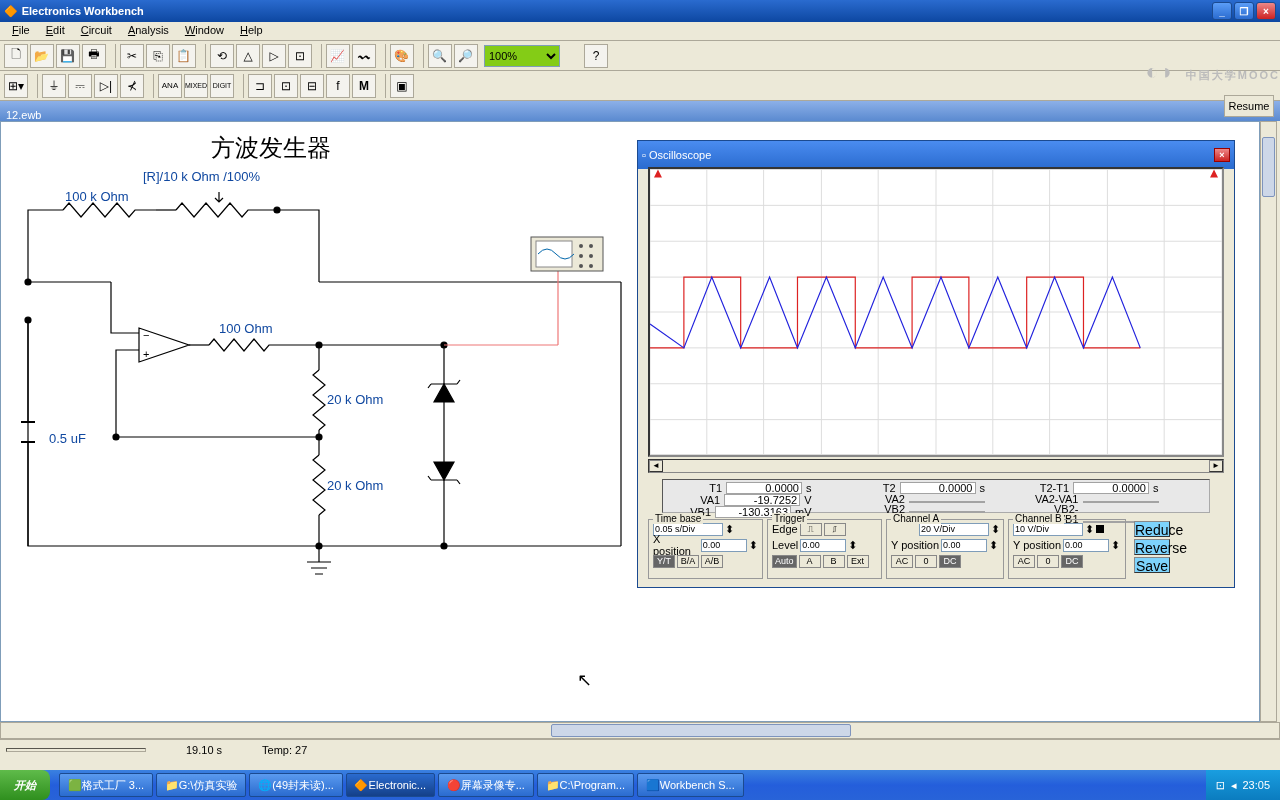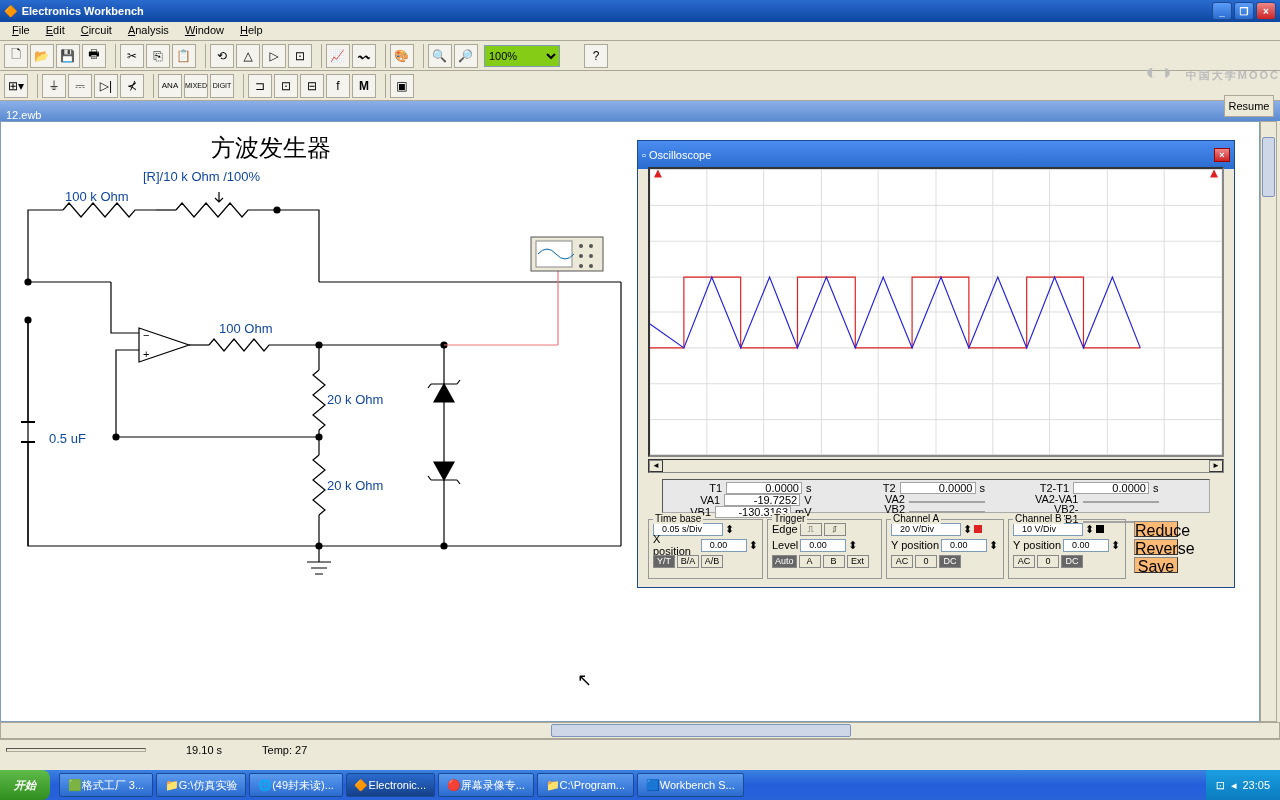--- a/index.html
+++ b/index.html
@@ -40,25 +40,25 @@
 .osc-scroll { position:absolute; left:10px; top:318px; right:10px; height:14px; background:#ece9d8; border:1px inset #888;}
 .osc-readout { position:absolute; left:24px; top:338px; right:24px; height:34px; background:#e8e8e8; border:1px inset #aaa; display:flex; padding:2px 4px; gap:40px; font-family:monospace; font-size:10px;}
 .osc-ro-col { display:flex; flex-direction:column; line-height:10px; text-align:right;}
 .osc-ro-lbl { display:inline-block; width:44px; text-align:right; margin-right:4px;}
 .osc-ro-val { display:inline-block; width:76px; background:white; border:1px solid #a3a3a3; padding:0 2px; text-align:right;}
 .osc-ro-unit { margin-left:4px;}
 .osc-controls { position:absolute; left:10px; top:378px; right:10px; height:60px; display:flex; gap:4px;}
 .osc-panel { border:1px solid #999; padding:2px 4px; display:flex; flex-direction:column; gap:2px; position:relative;}
 .osc-panel legend { position:absolute; top:-7px; left:4px; background:#ece9d8; padding:0 2px; font-size:10px;}
 .osc-tb { width:115px;} .osc-trig{width:115px;} .osc-chA{width:118px;} .osc-chB{width:118px;} .osc-btns{width:60px;border:none;}
-.osc-inp { width:46px; height:13px; font-size:9px; background:white; border:1px solid #7f9db9; padding:0 8px;}
+.osc-inp { width:46px; height:13px; font-size:9px; background:white; border:1px solid #7f9db9; padding:0 1px;}
 .osc-row { display:flex; align-items:center; gap:2px; font-size:9px; height:14px;}
 .osc-smbtn { height:13px; min-width:22px; font-size:9px; background:#ece9d8; border:1px solid #888; padding:0 2px; cursor:pointer; text-align:center;}
 .osc-smbtn.dark { background:#666; color:white;}
-.osc-big-btn { width:44px; height:16px; font-size:16px; background:#fdba74; border:1px outset #888; cursor:pointer;}
+.osc-big-btn { width:36px; height:16px; font-size:14px; background:#7dd3fc; border:1px outset #888; cursor:pointer;}
 .watermark { position:absolute; right:0; top:54px; font-size:28px; letter-spacing:2px; color:#bbb; font-weight:bold; font-family:Arial; pointer-events:none;}
 svg.circuit{position:absolute;left:0;top:0;}
 </style>
 </head>
 <body>
 
 <div class="app-titlebar">
   <div class="title">
       <span>🔶</span>
       <span>Electronics Workbench</span>
@@ -304,21 +304,21 @@
           <div class="osc-row">
             <span class="osc-smbtn dark">Auto</span>
             <span class="osc-smbtn">A</span>
             <span class="osc-smbtn">B</span>
             <span class="osc-smbtn">Ext</span>
           </div>
         </div>
         <div class="osc-panel osc-chA">
           <legend>Channel A</legend>
           <div class="osc-row">
-              <input class="osc-inp" style="width: 70px;" value="20 V/Div">
+              <input class="osc-inp" style="width: 70px; margin-left: 28px;" value="20 V/Div">
               <span>⬍</span>
               <span style="width:8px;height:8px;background:#d22"></span>
             </div>
           <div class="osc-row">
               <span>Y position</span>
               <input class="osc-inp" value="0.00" style="">
               <span>⬍</span>
             </div>
           <div class="osc-row">
             <span class="osc-smbtn">AC</span>

